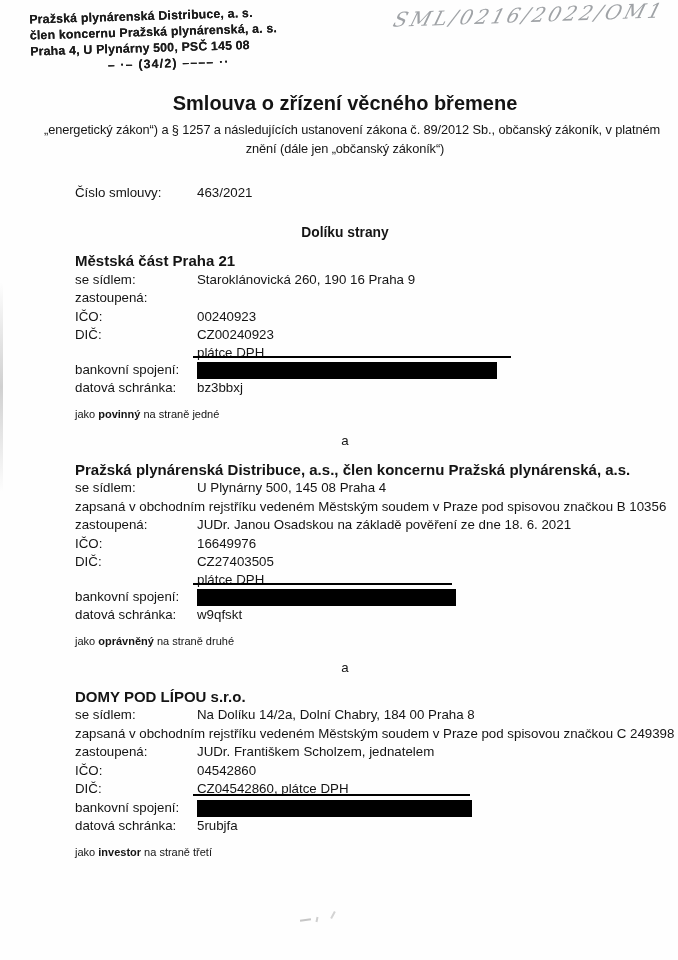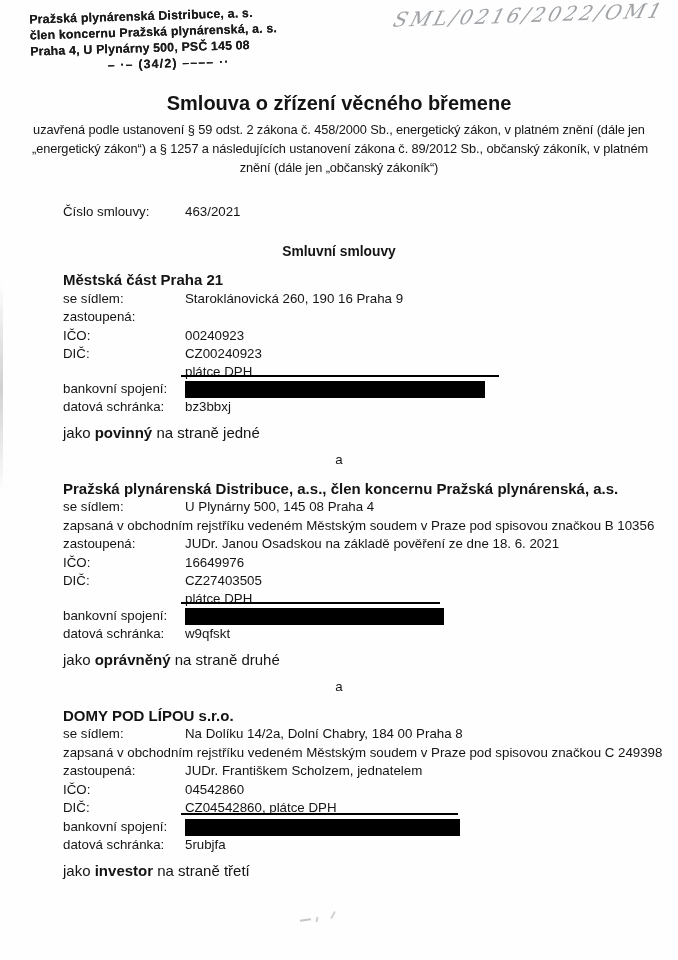--- a/index.html
+++ b/index.html
@@ -19,35 +19,35 @@
   .stamp .l4{text-align:center;letter-spacing:1.2px;padding-right:30px;}
   
   .handwriting{
     position:absolute;left:394px;top:3px;
     font-family:"DejaVu Serif", serif;font-style:italic;
     font-size:20px;color:#8f9397;opacity:.85;
     transform:rotate(-2deg) skewX(-18deg);
     letter-spacing:3px;white-space:nowrap;
   }
   
-  .doc{padding:91px 32px 0 32px;}
+  .doc{padding:91px 32px 0 32px;margin-left:12px;}
   .title{margin:0;font-size:20px;font-weight:bold;text-align:center;line-height:24px;}
   .subtitle{margin-top:5px;font-size:12.8px;line-height:19px;text-align:center;letter-spacing:-.1px;}
   .subtitle div{white-space:nowrap;}
   .contract-row{margin:26px 0 0 31px;font-size:13.3px;line-height:18.5px;display:flex;}
   .lab{width:122px;flex:none;display:inline-block;}
   .sec-heading{margin-top:21px;text-align:center;font-weight:bold;font-size:13.8px;line-height:18.5px;}
   .party{margin-left:31px;}
   .party-name{margin-top:10px;font-weight:bold;font-size:15px;line-height:18.5px;white-space:nowrap;}
   .party .row{display:flex;position:relative;font-size:13.3px;line-height:18.5px;white-space:nowrap;}
   .party .row.tight{line-height:16px;}
   .party .row.full{display:block;}
   .redact{display:block;height:17px;margin-top:1px;background:#000;}
   .preline{position:absolute;left:118px;top:-5px;height:2px;background:#000;}
-  .role{margin-top:7px;font-size:15px;line-height:18.5px;}
+  .role{margin-top:7px;font-size:11px;line-height:18.5px;}
   .role b{font-weight:bold;}
   .sep{margin-top:9px;text-align:center;font-size:13.3px;line-height:18.5px;}
   
   .scan-streak{
     position:absolute;left:0;top:282px;width:3px;height:210px;
     background:linear-gradient(to bottom, rgba(90,90,90,0), rgba(90,90,90,.28), rgba(90,90,90,0));
   }
   .pencil{position:absolute;left:298px;top:910px;width:48px;height:16px;}
   .pencil i{position:absolute;display:block;background:#c6c6c6;}
   .pencil i:nth-child(1){left:2px;top:9px;width:11px;height:2px;transform:rotate(-7deg);}
@@ -63,31 +63,30 @@
   <div>Praha 4, U Plynárny 500, PSČ 145 08</div>
   <div class="l4">– ·– (34/2) –––– ··</div>
 </div>
 
 <div class="handwriting">SML/0216/2022/OM1</div>
 
 <div class="doc">
   <h1 class="title">Smlouva o zřízení věcného břemene</h1>
 
   <div class="subtitle">
-    <div>uzavřená podle ustanovení § 59 odst. 2 zákona č. 458/2000 Sb., energetický zákon, v platném znění (dále jen</div>
     <div>„energetický zákon“) a § 1257 a následujících ustanovení zákona č. 89/2012 Sb., občanský zákoník, v platném</div>
     <div>znění (dále jen „občanský zákoník“)</div>
   </div>
 
   <div class="contract-row">
     <span class="lab">Číslo smlouvy:</span>
     <span>463/2021</span>
   </div>
 
-  <div class="sec-heading">Smluvní smlouvy</div>
+  <div class="sec-heading">Dolíku strany</div>
 
   <div id="parties">
   <section class="party">
     <div class="party-name">Městská část Praha 21</div>
     <div>
           <div class="row">
             <span class="lab">se sídlem:</span>
             <span>Staroklánovická 260, 190 16 Praha 9</span>
           </div>
           <div class="row">

